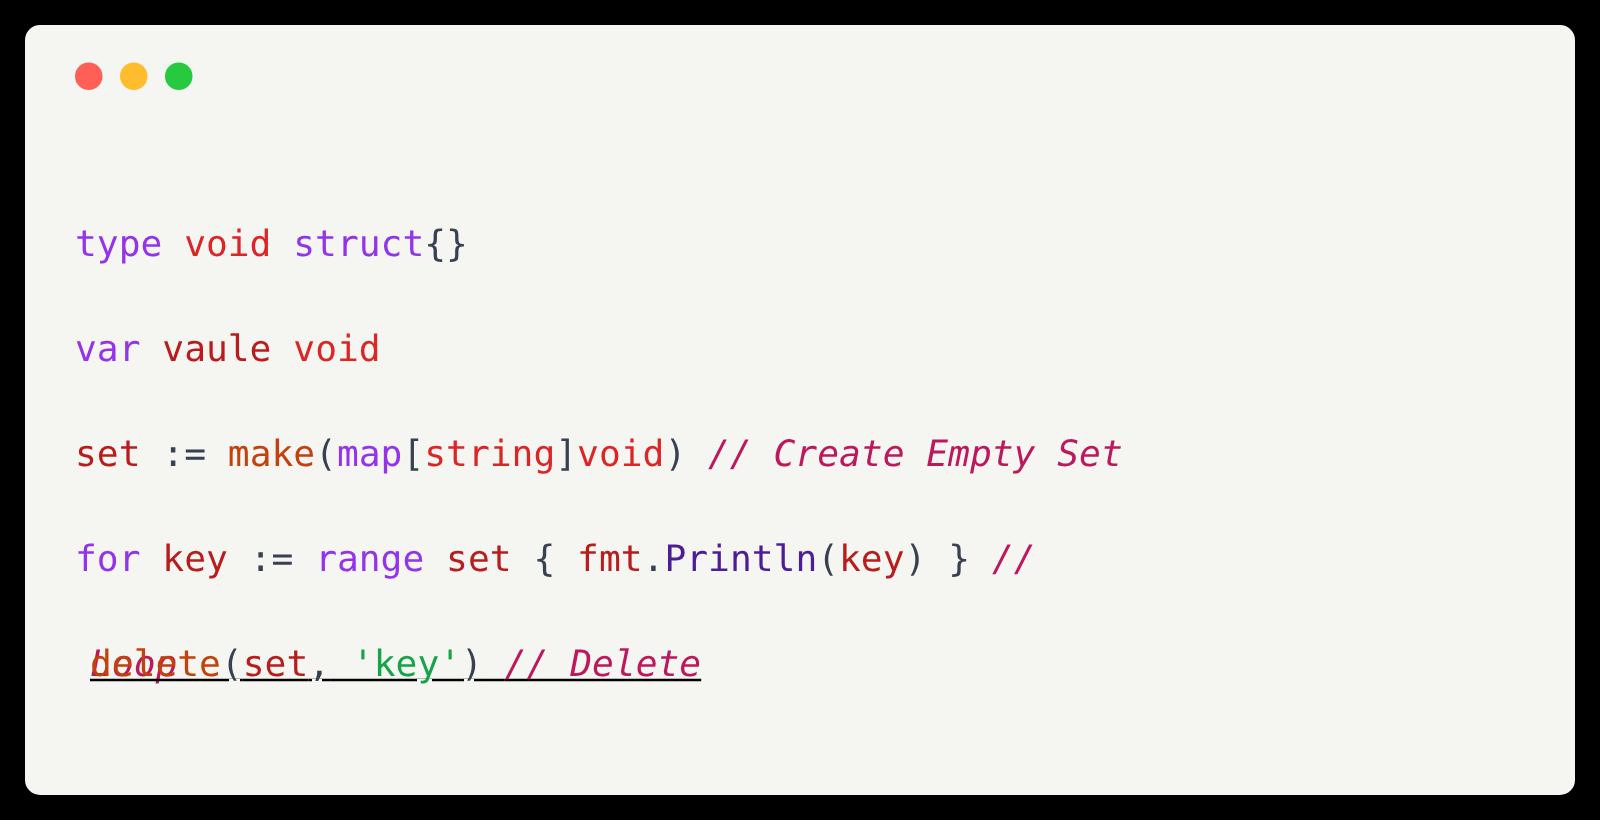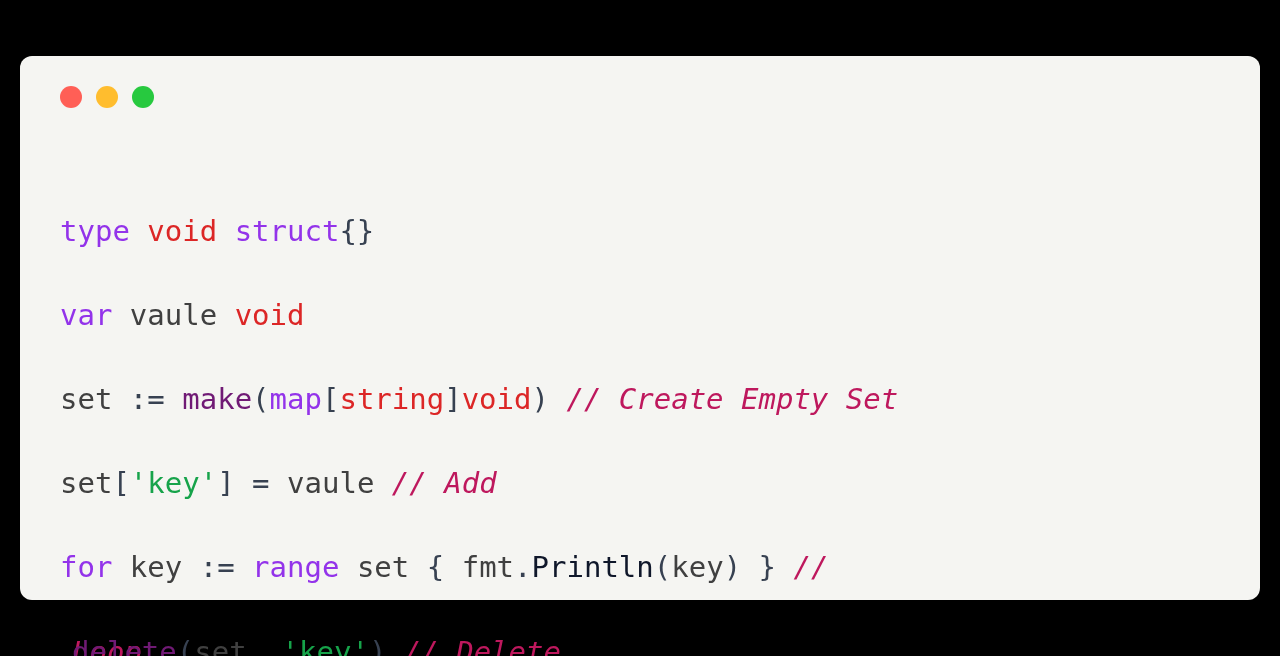--- a/index.html
+++ b/index.html
@@ -13,21 +13,21 @@
       height: 656px;
       display: flex;
       align-items: center;
       justify-content: center;
       font-family: 'Menlo', 'Monaco', 'Consolas', monospace;
     }
     .window {
       background: #f5f5f2;
       border-radius: 12px;
       width: 1240px;
-      height: 544px;
+      height: 616px;
       padding: 30px 40px;
       box-shadow: 0 4px 20px rgba(0,0,0,0.3);
     }
     .titlebar {
       display: flex;
       gap: 14px;
       margin-bottom: 60px;
     }
     .dot {
       width: 22px;
@@ -38,23 +38,23 @@
     .dot.yellow { background: #ffbd2e; }
     .dot.green { background: #27c93f; }
     .code {
       font-size: 29px;
       line-height: 1.45;
       white-space: pre;
       position: relative;
     }
     .tok-keyword { color: #9333ea; }
     .tok-type { color: #dc2626; }
-    .tok-ident { color: #404040; }
-    .tok-func { color: #0f172a; }
-    .tok-builtin { color: #701a75; }
+    .tok-ident { color: #b91c1c; }
+    .tok-func { color: #4c1d95; }
+    .tok-builtin { color: #c2410c; }
     .tok-string { color: #16a34a; }
     .tok-punct { color: #374151; }
     .tok-op { color: #374151; }
     .tok-comment { color: #be185d; font-style: italic; }
     .overlap-line {
       position: relative;
       margin-left: 12px;
     }
     .layer-back, .layer-front {
       display: block;
@@ -72,19 +72,18 @@
 <div class="window">
   <div class="titlebar">
     <div class="dot red"></div>
     <div class="dot yellow"></div>
     <div class="dot green"></div>
   </div>
   <div class="code">
 <div><span class="tok-keyword">type</span> <span class="tok-type">void</span> <span class="tok-keyword">struct</span><span class="tok-punct">{}</span></div>
 <div><span class="tok-keyword">var</span> <span class="tok-ident">vaule</span> <span class="tok-type">void</span></div>
 <div><span class="tok-ident">set</span> <span class="tok-op">:=</span> <span class="tok-builtin">make</span><span class="tok-punct">(</span><span class="tok-keyword">map</span><span class="tok-punct">[</span><span class="tok-type">string</span><span class="tok-punct">]</span><span class="tok-type">void</span><span class="tok-punct">)</span> <span class="tok-comment">// Create Empty Set</span></div>
-<div><span class="tok-ident">set</span><span class="tok-punct">[</span><span class="tok-string">'key'</span><span class="tok-punct">]</span> <span class="tok-op">=</span> <span class="tok-ident">vaule</span> <span class="tok-comment">// Add</span></div>
 <div><span class="tok-keyword">for</span> <span class="tok-ident">key</span> <span class="tok-op">:=</span> <span class="tok-keyword">range</span> <span class="tok-ident">set</span> <span class="tok-punct">{</span> <span class="tok-ident">fmt</span><span class="tok-punct">.</span><span class="tok-func">Println</span><span class="tok-punct">(</span><span class="tok-ident">key</span><span class="tok-punct">)</span> <span class="tok-punct">}</span> <span class="tok-comment">//</span></div>
 <div class="overlap-line"><span class="layer-back"><span class="tok-comment">Loop</span></span><span class="layer-front"><span class="tok-builtin">delete</span><span class="tok-punct">(</span><span class="tok-ident">set</span><span class="tok-punct">,</span> <span class="tok-string">'key'</span><span class="tok-punct">)</span> <span class="tok-comment">// Delete</span></span></div>
 
 
   </div>
 </div>
 
 </body></html>

